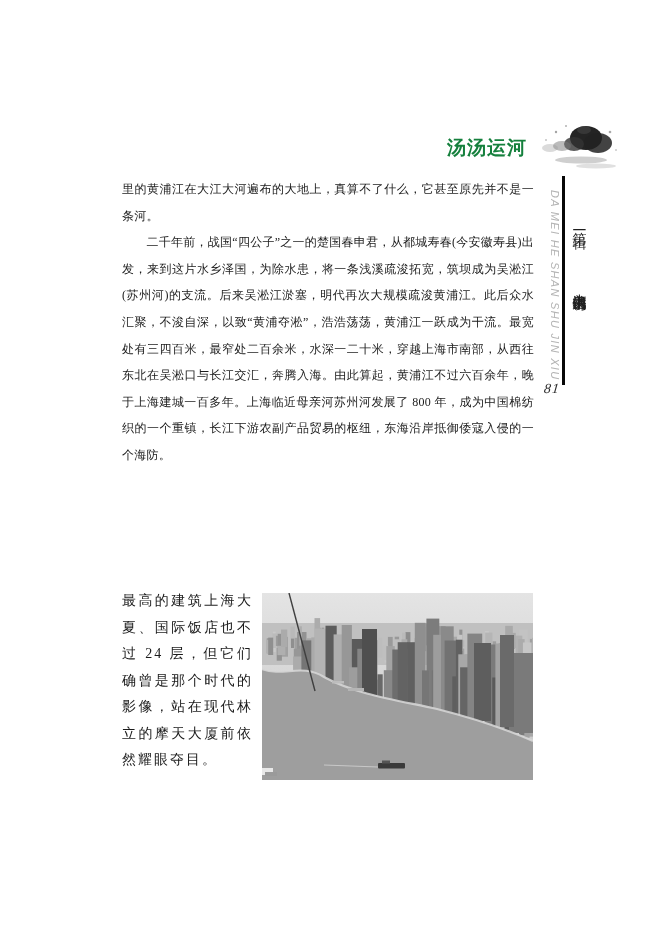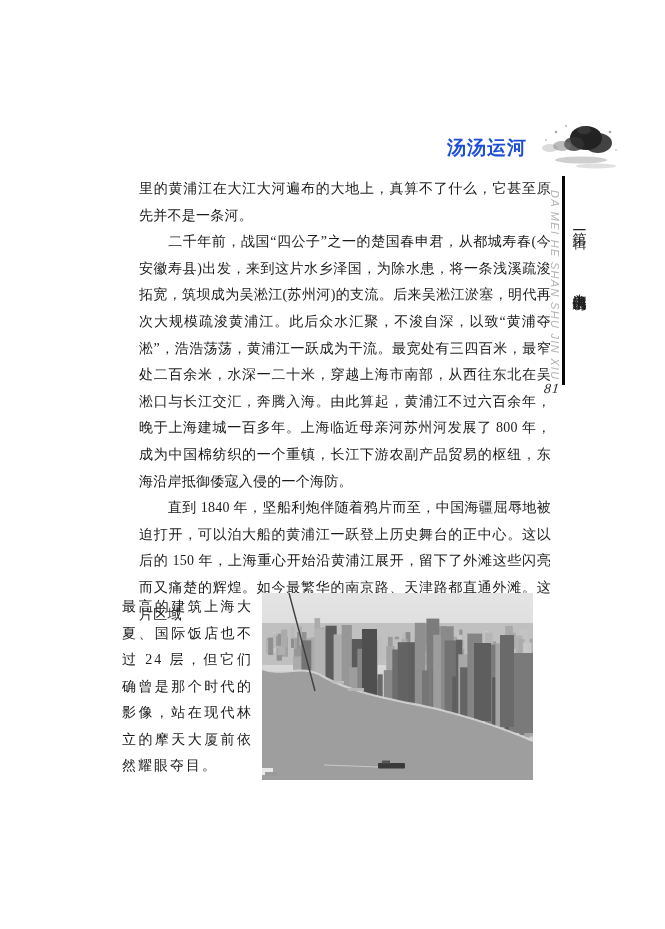--- a/index.html
+++ b/index.html
@@ -7,21 +7,21 @@
   .page {
     position:relative; width:665px; height:929px; background:#ffffff;
     overflow:hidden;
     font-family:"Liberation Serif","DejaVu Serif",serif;
     color:#1b1b1b;
   }
   
   .header-title {
     position:absolute; top:135px; right:138px;
     font-family:"Liberation Sans","DejaVu Sans",sans-serif;
-    font-weight:bold; font-size:19px; letter-spacing:1px; color:#1d4ed8;
+    font-weight:bold; font-size:19px; letter-spacing:1px; color:#15803d;
   }
   .ink-art { position:absolute; left:526px; top:110px; width:100px; height:64px; }
   
   .side-rule { position:absolute; left:562px; top:176px; width:3px; height:209px; background:#070707; }
   .side-latin {
     position:absolute; left:561px; top:190px;
     transform:rotate(90deg); transform-origin:0 0;
     white-space:nowrap;
     font-family:"Liberation Sans","DejaVu Sans",sans-serif;
     font-style:italic; font-size:11px; letter-spacing:1.3px; color:#b4b4b4;
@@ -34,28 +34,27 @@
   .side-cn.volume { top:221px; }
   .side-cn.series { top:283px; letter-spacing:0.5px; }
   .page-num {
     position:absolute; left:544px; top:381px;
     font-style:italic; font-size:14px; letter-spacing:1px; color:#2e2e2e;
     transform:skewX(-6deg);
   }
   
   .text-main {
     position:absolute; left:122px; top:176px; width:412px;
-    font-size:14px; line-height:26.6px; letter-spacing:0.25px;
+    font-size:12px; line-height:26.6px; letter-spacing:0.25px;
     text-align:justify;
-    margin-left:17px;
   }
   .text-main p { margin:0; }
   .text-bottom {
     position:absolute; left:122px; top:588px; width:412px;
-    display:flex; align-items:flex-end;
+    display:flex; align-items:flex-start;
   }
   .wrap-col {
     width:131px; font-size:14px; line-height:26.55px; letter-spacing:2px;
     text-align:justify;
   }
   .photo-box { margin-left:9px; margin-top:5px; width:271px; height:187px; }
   .photo-box svg { display:block; width:271px; height:187px; }
 </style>
 </head>
 <body>
@@ -84,21 +83,20 @@
 
   <div class="side-rule"></div>
   <div class="side-latin">DA MEI HE SHAN SHU JIN XIU</div>
   <div class="side-cn volume">第一辑</div>
   <div class="side-cn series">大美河山书锦绣</div>
   <div class="page-num">81</div>
 
   <div class="text-main">
     <p>里的黄浦江在大江大河遍布的大地上，真算不了什么，它甚至原先并不是一条河。</p>
     <p>　　二千年前，战国“四公子”之一的楚国春申君，从都城寿春(今安徽寿县)出发，来到这片水乡泽国，为除水患，将一条浅溪疏浚拓宽，筑坝成为吴淞江(苏州河)的支流。后来吴淞江淤塞，明代再次大规模疏浚黄浦江。此后众水汇聚，不浚自深，以致“黄浦夺淞”，浩浩荡荡，黄浦江一跃成为干流。最宽处有三四百米，最窄处二百余米，水深一二十米，穿越上海市南部，从西往东北在吴淞口与长江交汇，奔腾入海。由此算起，黄浦江不过六百余年，晚于上海建城一百多年。上海临近母亲河苏州河发展了 800 年，成为中国棉纺织的一个重镇，长江下游农副产品贸易的枢纽，东海沿岸抵御倭寇入侵的一个海防。</p>
-    <p>　　直到 1840 年，坚船利炮伴随着鸦片而至，中国海疆屈辱地被迫打开，可以泊大船的黄浦江一跃登上历史舞台的正中心。这以后的 150 年，上海重心开始沿黄浦江展开，留下了外滩这些闪亮而又痛楚的辉煌。如今最繁华的南京路、天津路都直通外滩。这片区域</p>
   </div>
 
   <div class="text-bottom">
     <div class="wrap-col">最高的建筑上海大夏、国际饭店也不过 24 层，但它们确曾是那个时代的影像，站在现代林立的摩天大厦前依然耀眼夺目。</div>
     <div class="photo-box">
       <svg id="photo-svg" viewBox="0 0 271 187" preserveAspectRatio="none">
           <defs>
             <linearGradient id="sky" x1="0" y1="0" x2="0" y2="1">
               <stop offset="0" stop-color="#e4e4e4"></stop>
               <stop offset="1" stop-color="#c6c6c6"></stop>

